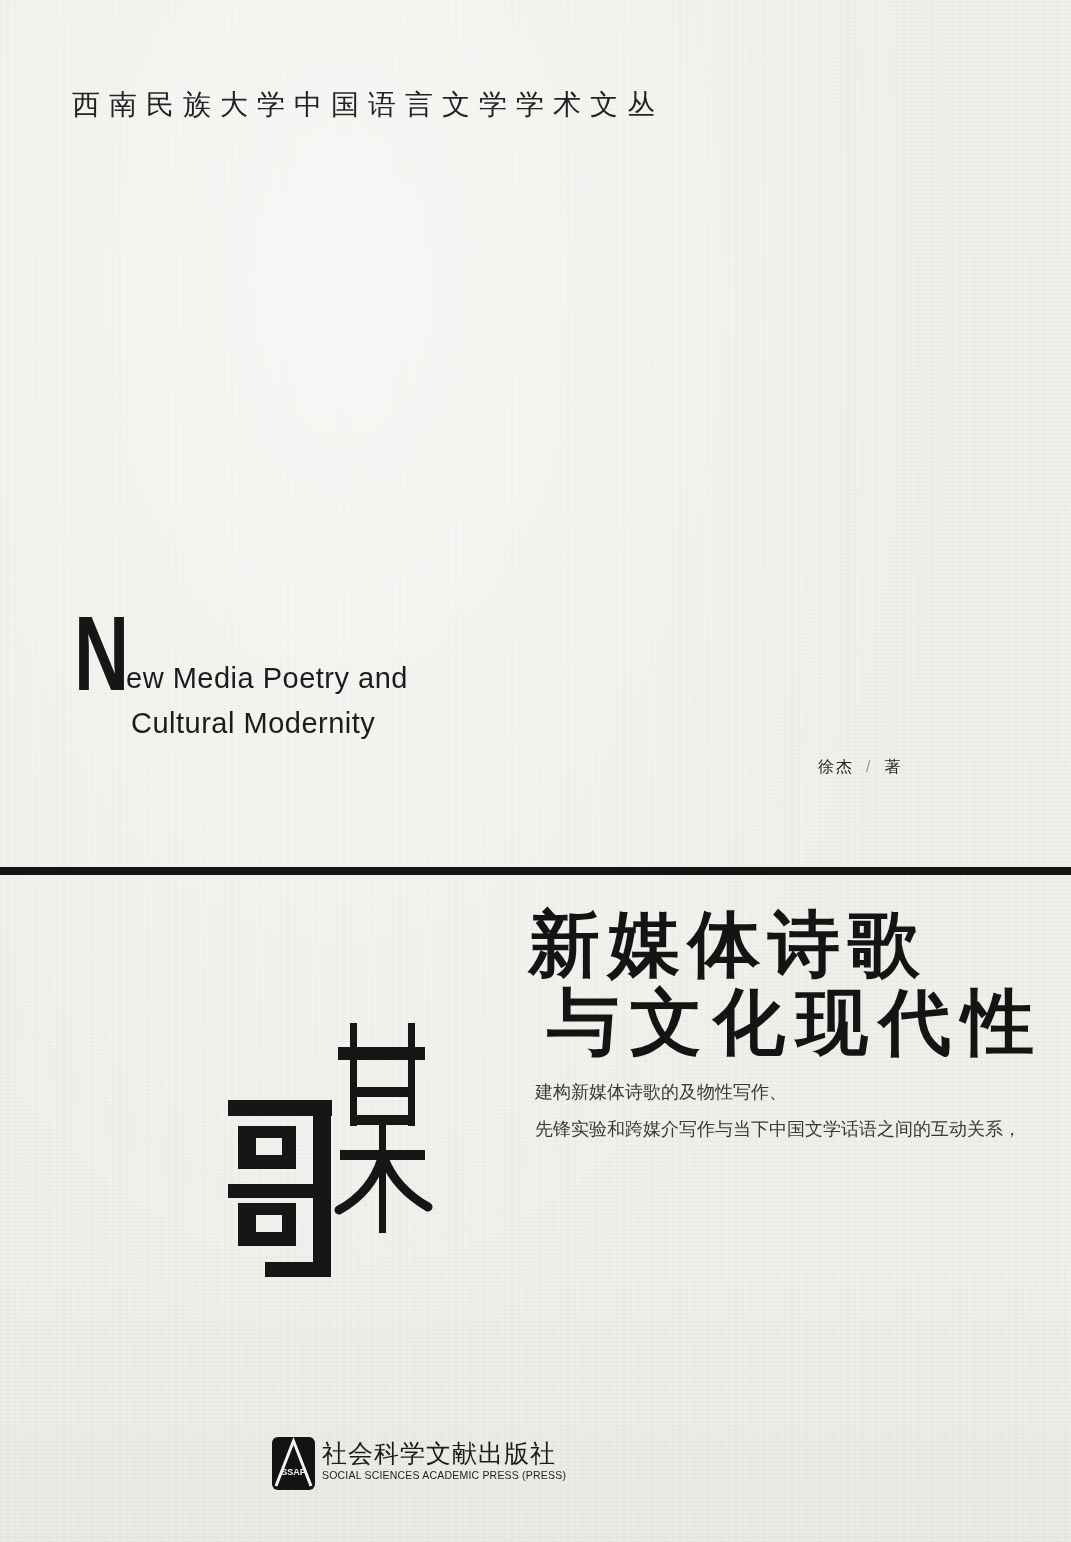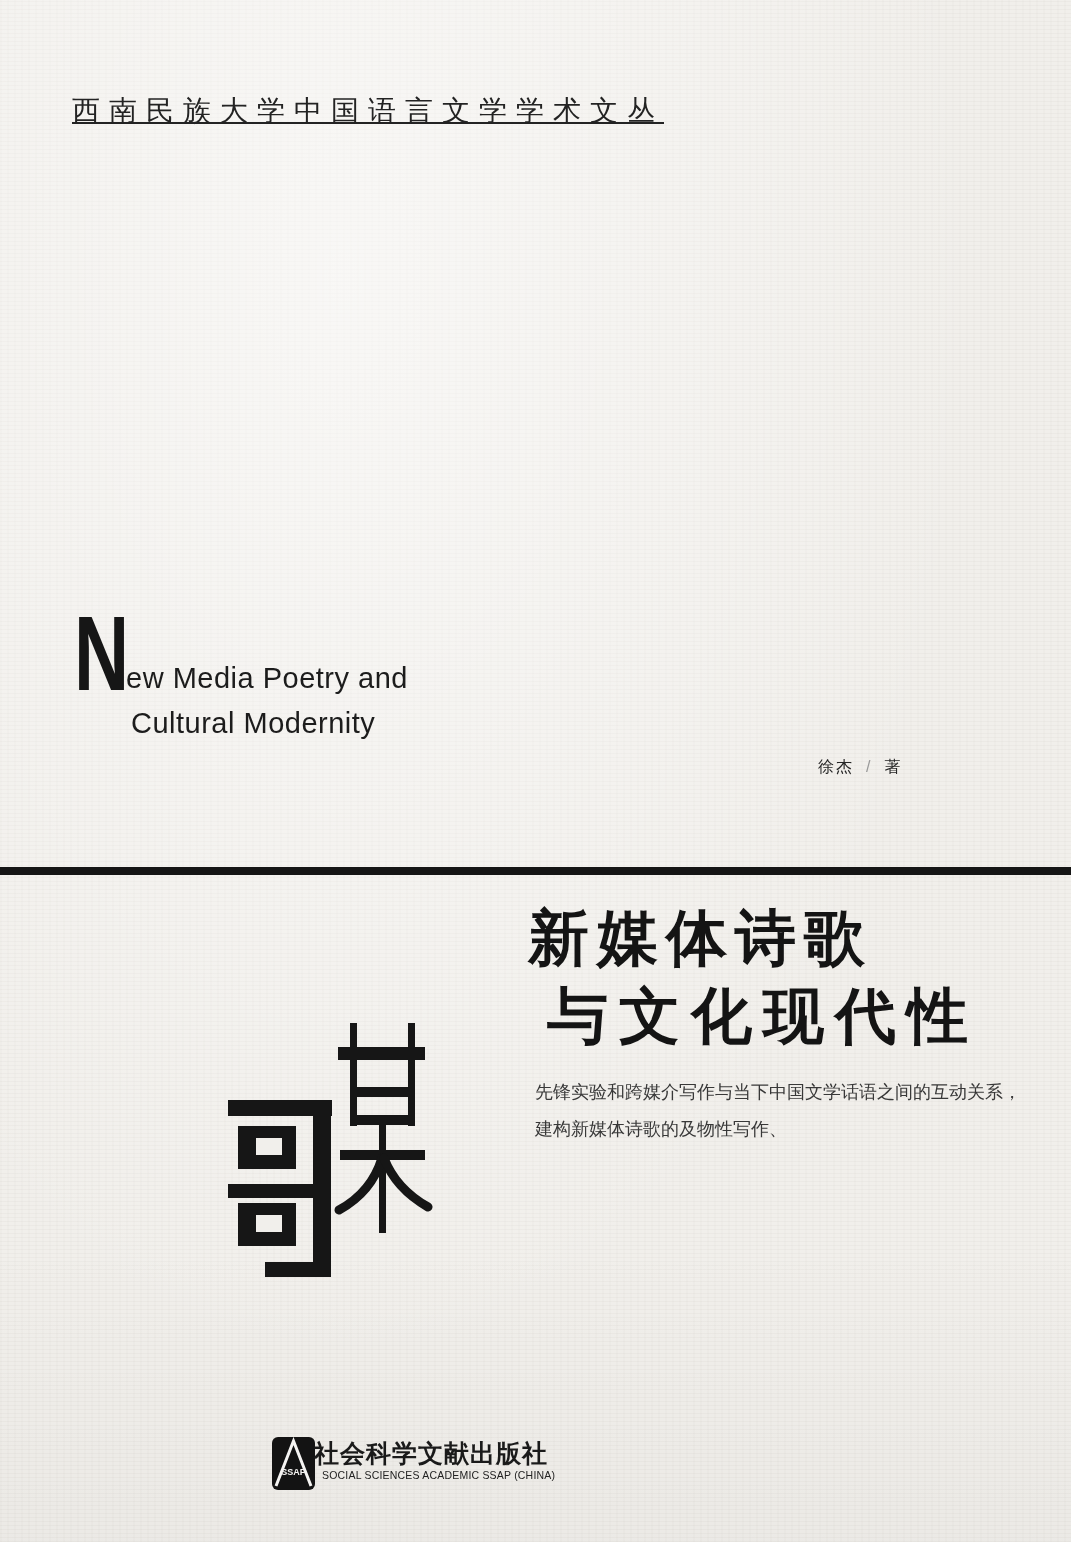--- a/index.html
+++ b/index.html
@@ -12,51 +12,51 @@
     background-image:
       radial-gradient(ellipse at 32% 18%, rgba(255,255,255,0.55), rgba(255,255,255,0) 62%),
       linear-gradient(rgba(0,0,0,0) 80%, rgba(0,0,0,0.025)),
       repeating-linear-gradient(0deg, rgba(118,110,100,0.045) 0px, rgba(118,110,100,0.045) 1px, rgba(0,0,0,0) 1px, rgba(0,0,0,0) 4px),
       repeating-linear-gradient(90deg, rgba(118,110,100,0.022) 0px, rgba(118,110,100,0.022) 2px, rgba(0,0,0,0) 2px, rgba(0,0,0,0) 7px);
     font-family:"Liberation Sans","DejaVu Sans",sans-serif;
     color:#1a1a1a;
   }
   .abs{position:absolute;}
   .series-title{
-    left:72px;top:92px;
+    left:72px;top:86px;
     font-size:28px;letter-spacing:9px;
-    color:#232323;white-space:nowrap;text-decoration:underline;
+    color:#232323;white-space:nowrap;
   }
   .en-initial{
     left:74px;top:600px;
     font-size:106px;font-weight:bold;line-height:1;
     transform:scaleX(0.72);transform-origin:0 0;
     color:#161616;
   }
   .en-line{font-size:29px;letter-spacing:0.5px;color:#1c1c1c;white-space:nowrap;}
   .en-line1{left:126px;top:662px;}
   .en-line2{left:131px;top:707px;}
   .author-line{
     left:818px;top:757px;
     font-size:16px;letter-spacing:2px;color:#262626;font-weight:500;
     white-space:nowrap;
   }
   .author-line .slash{color:#9a9a9a;margin:0 12px;font-weight:normal;}
   .rule{left:0;top:867px;width:1071px;height:8px;background:#151515;}
   .cn-title{
-    font-weight:800;font-size:61px;color:#141414;white-space:nowrap;line-height:1;
+    font-weight:800;font-size:72px;color:#141414;white-space:nowrap;line-height:1;
   }
   .cn-title-1{left:528px;top:908px;letter-spacing:8px;}
   .cn-title-2{left:547px;top:986px;letter-spacing:11px;}
   .tagline{left:535px;top:1074px;font-size:18px;line-height:36.5px;color:#383838;white-space:nowrap;}
   .glyph-art{left:228px;top:1022px;}
   .publisher-logo{left:272px;top:1437px;}
   .publisher-cn{
-    left:314px;top:1437px;
-    font-size:25px;font-weight:bold;letter-spacing:1px;color:#1a1a1a;white-space:nowrap;
+    left:322px;top:1437px;
+    font-size:25px;font-weight:normal;letter-spacing:1px;color:#1a1a1a;white-space:nowrap;
   }
   .publisher-en{
     left:322px;top:1469px;
     font-size:10.5px;color:#222;letter-spacing:0.2px;white-space:nowrap;
   }
 </style>
 </head>
 <body>
 
 <div class="cover">
@@ -70,22 +70,22 @@
   <div class="abs author-line">
     <span>徐杰</span><span class="slash">/</span><span>著</span>
   </div>
 
   <div class="abs rule"></div>
 
   <div class="abs cn-title cn-title-1">新媒体诗歌</div>
   <div class="abs cn-title cn-title-2">与文化现代性</div>
 
   <div class="abs tagline">
+    <div>建构新媒体诗歌的及物性写作、</div>
     <div>先锋实验和跨媒介写作与当下中国文学话语之间的互动关系，</div>
-    <div>建构新媒体诗歌的及物性写作、</div>
   </div>
 
   <svg class="abs glyph-art" width="205" height="256" viewBox="0 0 205 256" xmlns="http://www.w3.org/2000/svg">
 
     <g fill="#161616">
       <rect x="0" y="78" width="104" height="16"></rect>
       <rect x="85" y="78" width="18" height="177"></rect>
       <rect x="0" y="162" width="85" height="14"></rect>
       <rect x="37" y="240" width="66" height="15"></rect>
       <rect x="10" y="104" width="58" height="43"></rect>
@@ -106,15 +106,15 @@
       <path d="M156,136 C164,157 179,173 200,185" fill="none" stroke="#161616" stroke-width="9" stroke-linecap="round"></path>
     </g>
   </svg>
 
   <svg class="abs publisher-logo" width="43" height="53" viewBox="0 0 43 53" xmlns="http://www.w3.org/2000/svg">
     <rect x="0" y="0" width="43" height="53" rx="6" fill="#131313"></rect>
     <path d="M4,49 L21.5,4 L39,49" fill="none" stroke="#f5f4f2" stroke-width="3"></path>
     <text x="21.5" y="38" text-anchor="middle" font-size="9" font-weight="bold" font-family="Liberation Sans, DejaVu Sans, sans-serif" fill="#f5f4f2">SSAP</text>
   </svg>
   <div class="abs publisher-cn">社会科学文献出版社</div>
-  <div class="abs publisher-en">SOCIAL SCIENCES ACADEMIC SSAP (CHINA)</div>
+  <div class="abs publisher-en">SOCIAL SCIENCES ACADEMIC PRESS (PRESS)</div>
 
 </div>
 
 </body></html>

